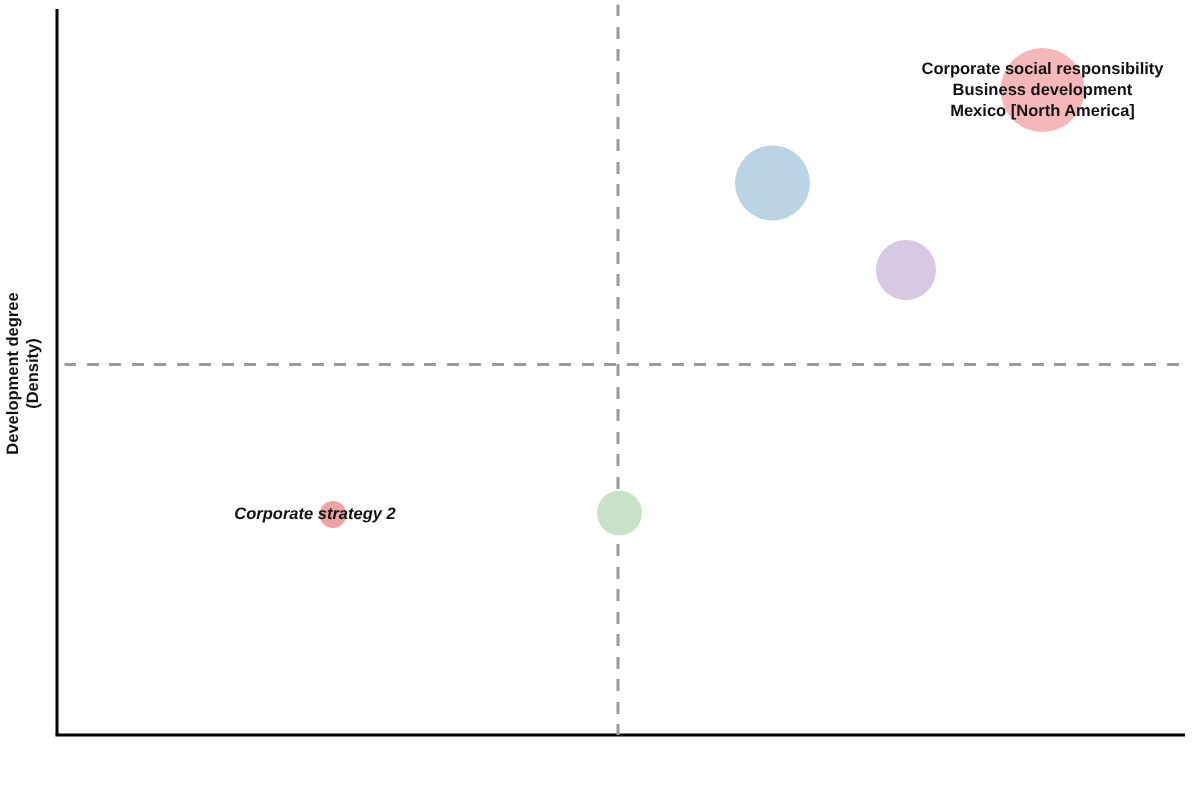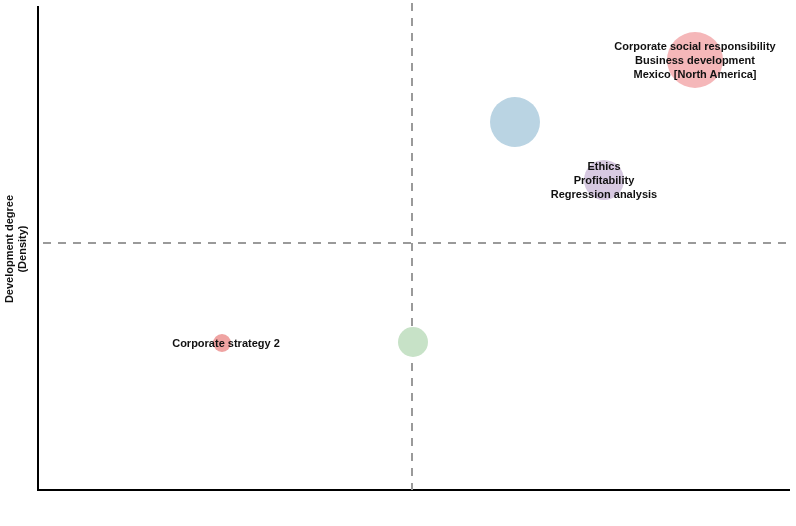--- a/index.html
+++ b/index.html
@@ -90,26 +90,23 @@
     <div class="x-axis-line"></div>
     <div class="v-divider"></div>
     <div class="h-divider"></div>
 
   <div class="bubble" style="left: 667px; top: 32px; width: 56px; height: 56px; background: rgb(245, 183, 185);"></div>
       <div class="bubble-label" style="left: 695px; top: 60px;">Corporate social responsibility
 Business development
 Mexico [North America]</div>
       <div class="bubble" style="left: 490px; top: 97px; width: 50px; height: 50px; background: rgb(186, 212, 227);"></div>
       <div class="bubble" style="left: 584px; top: 160px; width: 40px; height: 40px; background: rgb(215, 201, 225);"></div>
-      <div class="bubble-label" style="left: 604px; top: 180px;">Ethics
-Profitability
-Regression analysis</div>
       <div class="bubble" style="left: 398px; top: 327px; width: 30px; height: 30px; background: rgb(199, 226, 199);"></div>
       <div class="bubble" style="left: 213px; top: 334px; width: 18px; height: 18px; background: rgb(239, 163, 162);"></div>
-      <div class="bubble-label" style="left: 226px; top: 343px;">Corporate strategy 2</div>
+      <div class="bubble-label" style="left: 210px; top: 343px; font-style: italic;">Corporate strategy 2</div>
     </div>
 
   <div class="y-axis-label">
     <div>Development degree</div>
     <div>(Density)</div>
   </div>
 
 </div>
 
 </body></html>

